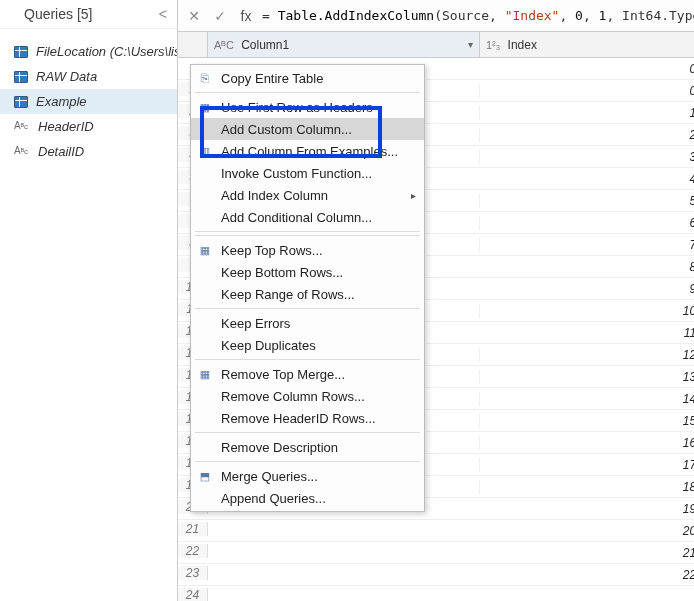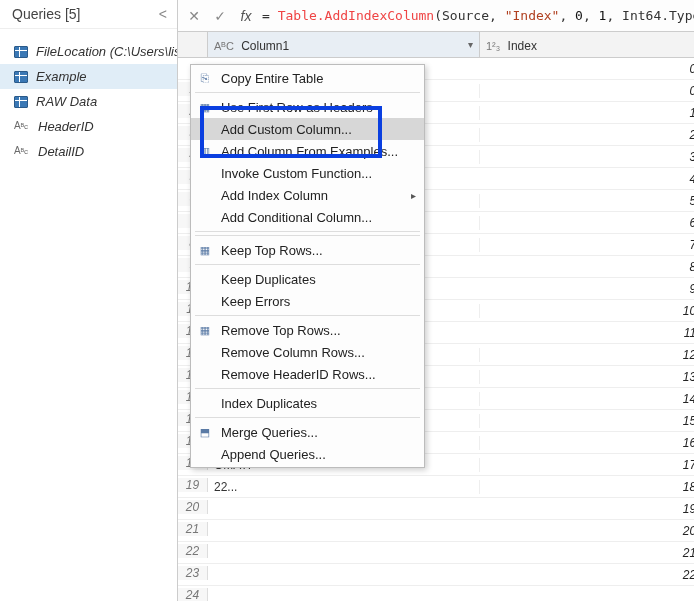--- a/index.html
+++ b/index.html
@@ -20,21 +20,21 @@
     width: 178px;
     background: #fff;
     border-right: 1px solid #ccc;
     display: flex;
     flex-direction: column;
   }
   .queries-header {
     display: flex;
     justify-content: space-between;
     align-items: center;
-    padding: 6px 10px 6px 12px;
+    padding: 6px 10px 6px 24px;
     font-size: 14px;
     color: #444;
     border-bottom: 1px solid #eee;
   }
   .queries-header .collapse { color: #888; cursor: pointer; font-size: 14px; }
   .queries-list { padding-top: 10px; }
   .query-item {
     display: flex;
     align-items: center;
     padding: 5px 10px 5px 14px;
@@ -77,44 +77,44 @@
   .formula-bar {
     display: flex;
     align-items: center;
     height: 32px;
     border-bottom: 1px solid #ccc;
     padding: 0 6px;
     gap: 6px;
     background:#fdfdfd;
   }
   .formula-bar .btn { width: 20px; text-align:center; color:#888; cursor:pointer; font-size:14px; }
-  .formula-bar .fx { font-style: italic; color:#555; }
+  .formula-bar .fx { color:#555; }
   .formula-input {
     flex:1;
     font-family: Consolas, monospace;
     font-size: 13px;
     color:#333;
     white-space: nowrap;
     overflow: hidden;
   }
-  .formula-input .fn  { color: #ef4444; }
+  .formula-input .fn  { color: #000000; }
   .formula-input .str { color: #b04020; }
   .formula-input .num { color: #111; }
 
   .col-headers {
     display:flex;
     height: 26px;
     border-bottom: 1px solid #ccc;
     background:#f3f3f3;
     font-size:12px;
   }
   .rownum-head { width: 30px; border-right:1px solid #ccc; }
   .col-head {
-    display:flex; align-items:flex-start; justify-content:space-between;
-    padding: 7px 6px;
+    display:flex; align-items:center; justify-content:space-between;
+    padding: 0 6px;
     border-right:1px solid #ccc;
   }
   .col-head.col1 { width: 272px; background:#e8eef4; }
   .col-head.col2 { flex:1; }
   .col-head .typetag { font-size:11px; color:#777; margin-right:4px; }
   .col-filter { color:#666; font-size:10px; cursor:pointer; }
 
   .data-grid { position: relative; flex:1; overflow:hidden; }
   .data-row {
     display:flex;
@@ -184,27 +184,27 @@
   <div class="queries-panel">
     <div class="queries-header">
       <span>Queries [5]</span>
       <span class="collapse">&lt;</span>
     </div>
     <div class="queries-list" id="queries-list">
         <div class="query-item">
           <span class="table-icon"></span>
           <span>FileLocation (C:\Users\lisde...</span>
         </div>
+        <div class="query-item">
+          <span class="table-icon"></span>
+          <span>RAW Data</span>
+        </div>
         <div class="query-item selected">
           <span class="table-icon"></span>
           <span>Example</span>
-        </div>
-        <div class="query-item">
-          <span class="table-icon"></span>
-          <span>RAW Data</span>
         </div>
         <div class="query-item">
           <span class="abc-icon"></span>
           <span>HeaderID</span>
         </div>
         <div class="query-item">
           <span class="abc-icon"></span>
           <span>DetailID</span>
         </div>
       </div>
@@ -390,41 +390,47 @@
     </div>
     <div class="menu-item">
       <span>Add Conditional Column...</span>
     </div>
     <div class="menu-sep"></div>
     <div class="menu-sep"></div>
     <div class="menu-item">
       <span class="mi-icon">▦</span>
       <span>Keep Top Rows...</span>
     </div>
-    <div class="menu-sep"></div>
+    <div class="menu-item">
+      <span>Keep Bottom Rows...</span>
+    </div>
+    <div class="menu-item">
+      <span>Keep Range of Rows...</span>
+    </div>
+    <div class="menu-sep"></div>
+    <div class="menu-item">
+      <span>Keep Errors</span>
+    </div>
     <div class="menu-item">
       <span>Keep Duplicates</span>
     </div>
-    <div class="menu-item">
-      <span>Keep Errors</span>
-    </div>
     <div class="menu-sep"></div>
     <div class="menu-item">
       <span class="mi-icon">▦</span>
-      <span>Remove Top Rows...</span>
+      <span>Remove Top Merge...</span>
     </div>
     <div class="menu-item">
       <span>Remove Column Rows...</span>
     </div>
     <div class="menu-item">
       <span>Remove HeaderID Rows...</span>
     </div>
     <div class="menu-sep"></div>
     <div class="menu-item">
-      <span>Index Duplicates</span>
+      <span>Remove Description</span>
     </div>
     <div class="menu-sep"></div>
     <div class="menu-item">
       <span class="mi-icon">⬒</span>
       <span>Merge Queries...</span>
     </div>
     <div class="menu-item">
       <span>Append Queries...</span>
     </div>
   </div>

